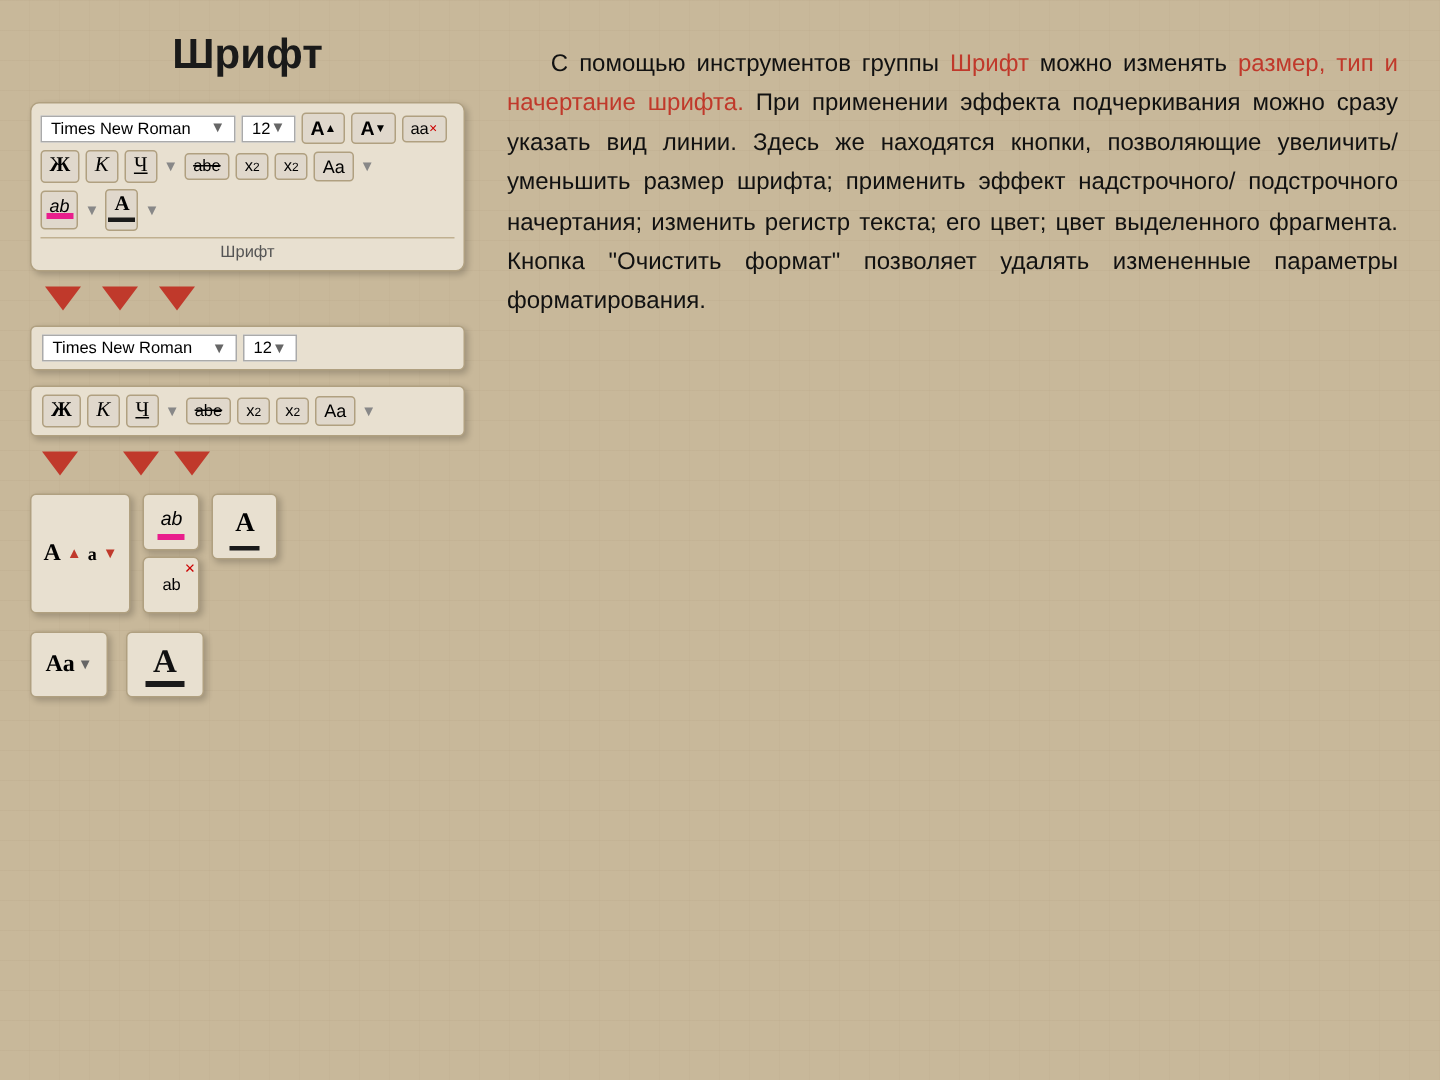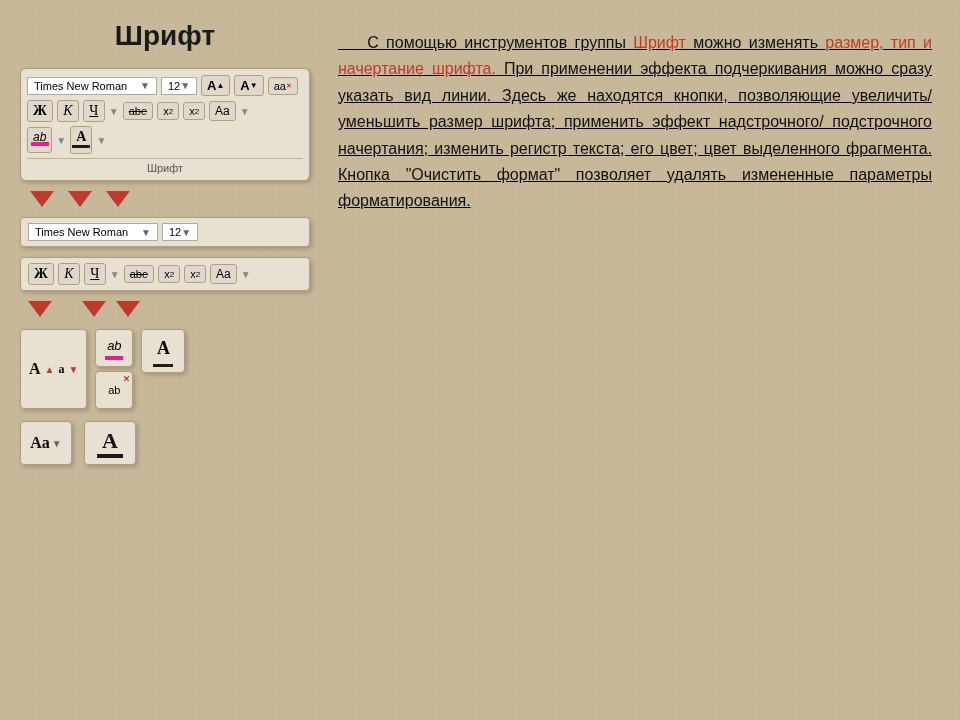--- a/index.html
+++ b/index.html
@@ -178,21 +178,20 @@
       box-shadow: 2px 2px 4px rgba(0,0,0,0.2);
       font-size: 14px;
       cursor: pointer;
     }
 
     
     .right-panel {
       flex: 1;
       background: transparent;
       padding: 10px 8px;
-      text-decoration: underline;
     }
 
     .right-panel p {
       font-size: 16px;
       line-height: 1.65;
       color: #111;
       text-align: justify;
       font-family: Arial, sans-serif;
     }
 

